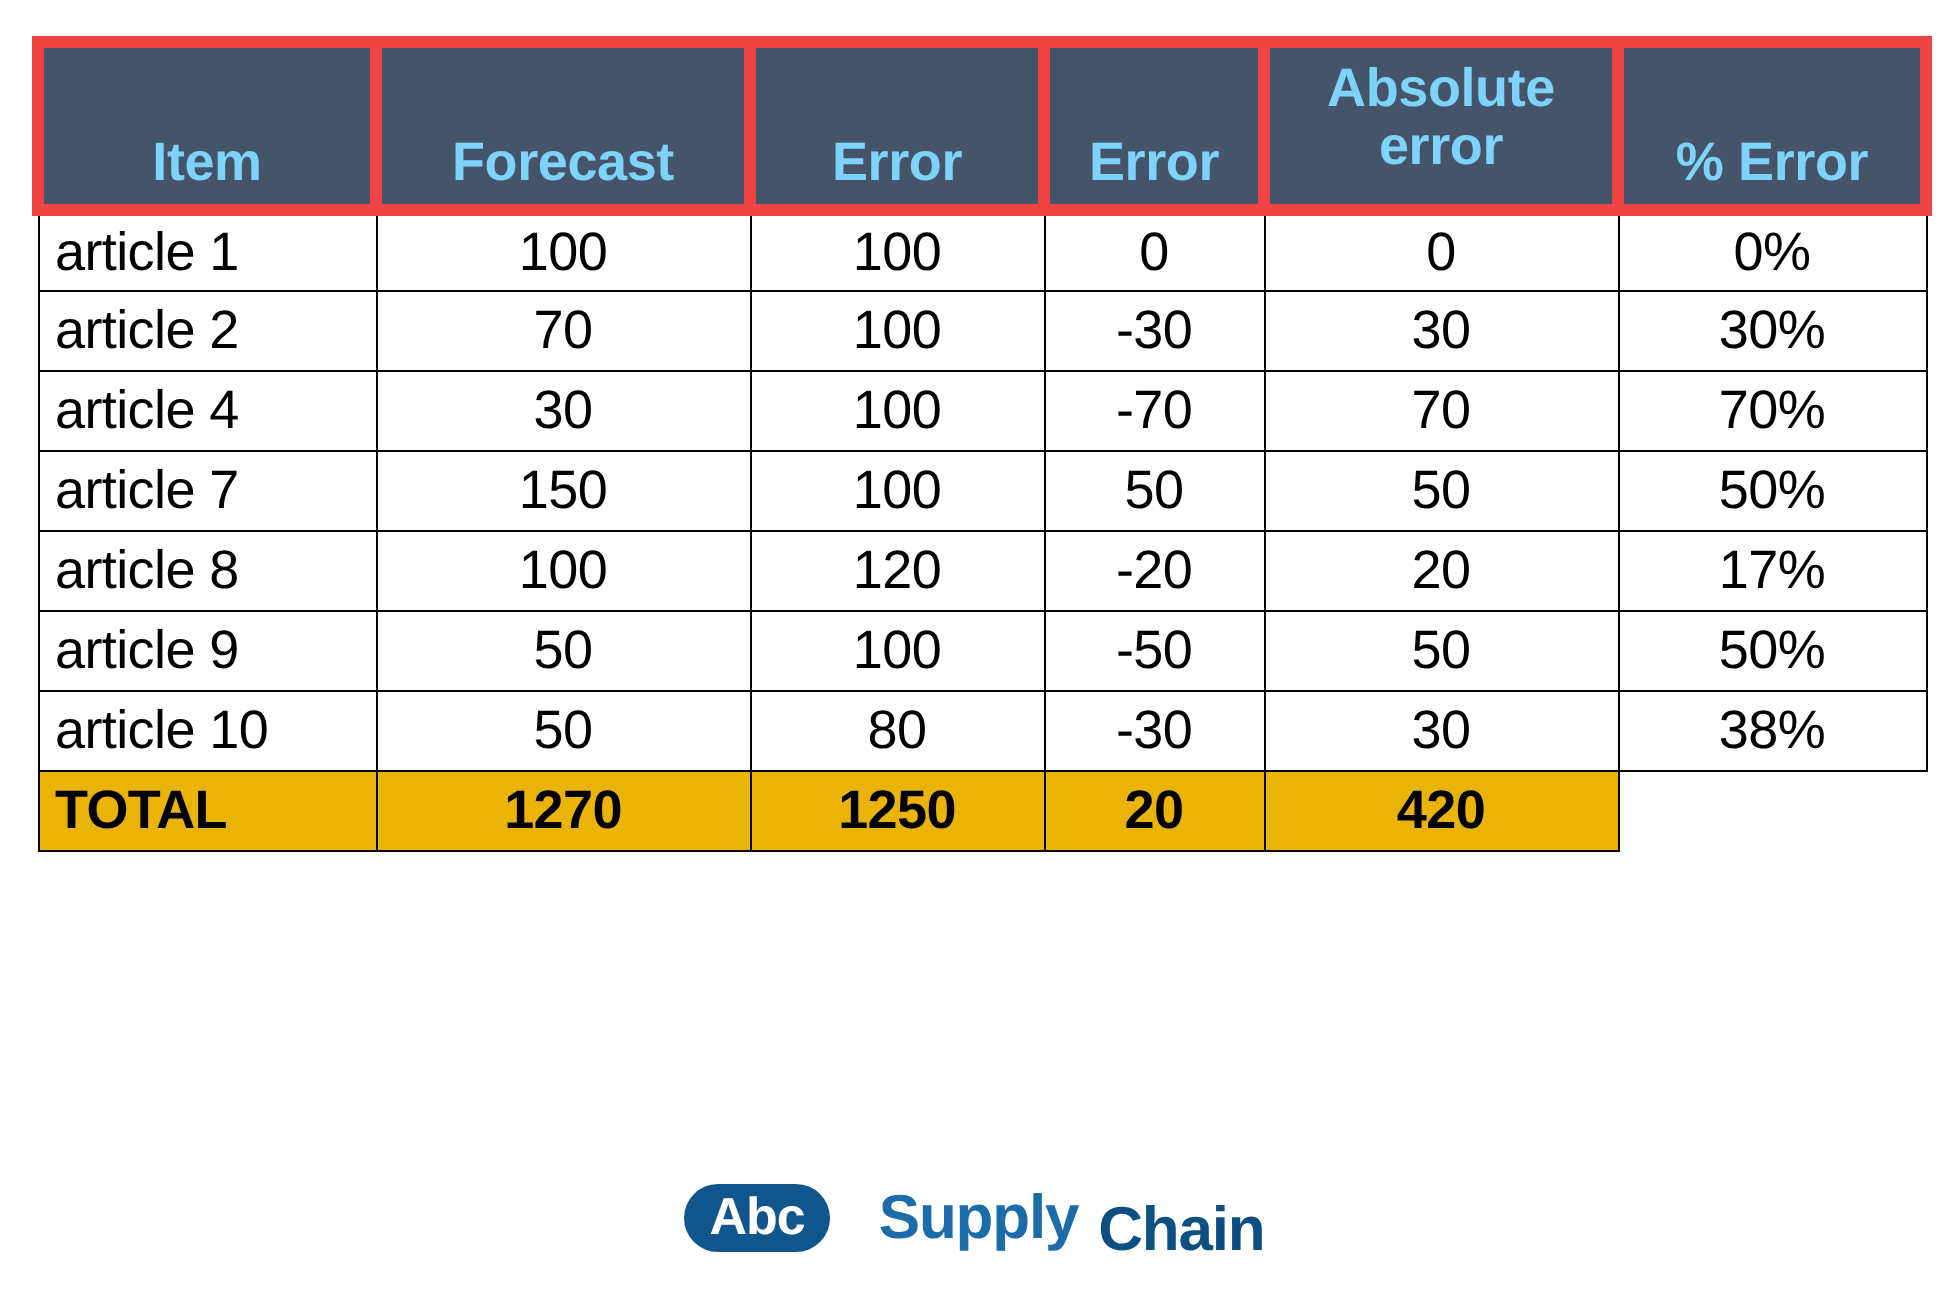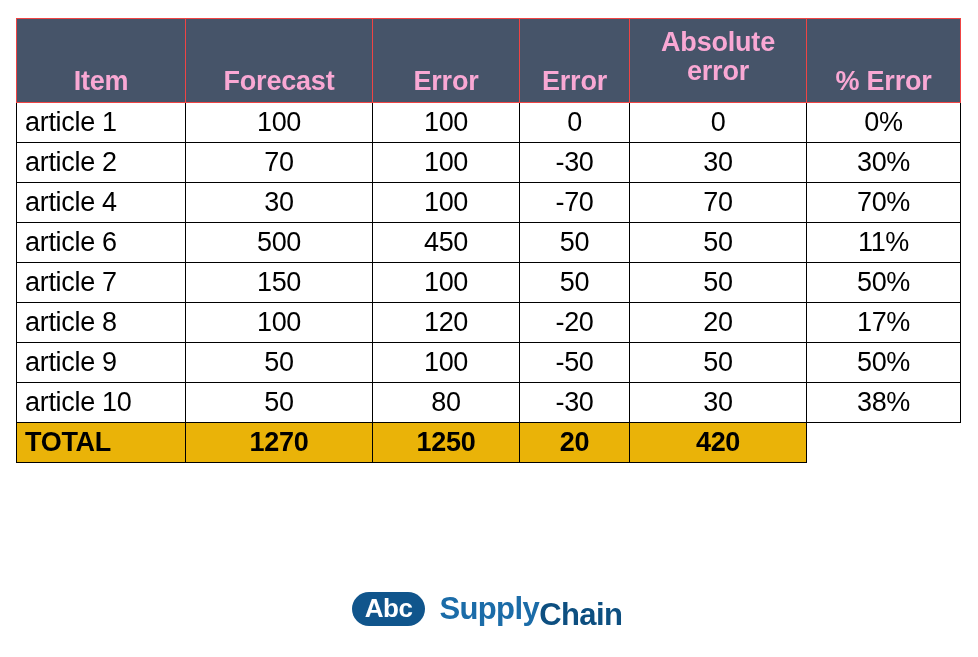--- a/index.html
+++ b/index.html
@@ -28,29 +28,29 @@
   col.c-item     { width: 169px; }
   col.c-forecast { width: 187px; }
   col.c-demand   { width: 147px; }
   col.c-error    { width: 110px; }
   col.c-abserror { width: 177px; }
   col.c-pcterror { width: 154px; }
 
   
   thead th {
     background: #465469;
-    color: #f9a8d4;
+    color: #7dd3fc;
     font-weight: bold;
     font-size: 27px;
     text-align: center;
     vertical-align: bottom;
     padding: 0 4px 6px 4px;
     height: 84px;
     box-sizing: border-box;
-    border: 1px solid #ef4444;
+    border: 6px solid #ef4444;
     line-height: 1.06;
     letter-spacing: -0.2px;
   }
   thead th.two-line {
     vertical-align: middle;
     padding-bottom: 8px;
   }
   thead th.two-line .hdr-line {
     display: block;
   }
@@ -87,21 +87,21 @@
 
   
   #brand-logo {
     position: absolute;
     left: 0;
     right: 4px;
     top: 585px;
     display: flex;
     align-items: center;
     justify-content: center;
-    gap: 0px;
+    gap: 10px;
   }
   .logo-pill {
     display: inline-flex;
     align-items: center;
     justify-content: center;
     background: #10558c;
     color: #ffffff;
     border-radius: 999px;
     font-size: 26px;
     font-weight: bold;
@@ -168,28 +168,20 @@
     </tr>
     <tr>
       <td class="item-cell">article 4</td>
       <td>30</td>
       <td>100</td>
       <td>-70</td>
       <td>70</td>
       <td>70%</td>
     </tr>
     <tr>
-      <td class="item-cell">article 6</td>
-      <td>500</td>
-      <td>450</td>
-      <td>50</td>
-      <td>50</td>
-      <td>11%</td>
-    </tr>
-    <tr>
       <td class="item-cell">article 7</td>
       <td>150</td>
       <td>100</td>
       <td>50</td>
       <td>50</td>
       <td>50%</td>
     </tr>
     <tr>
       <td class="item-cell">article 8</td>
       <td>100</td>

